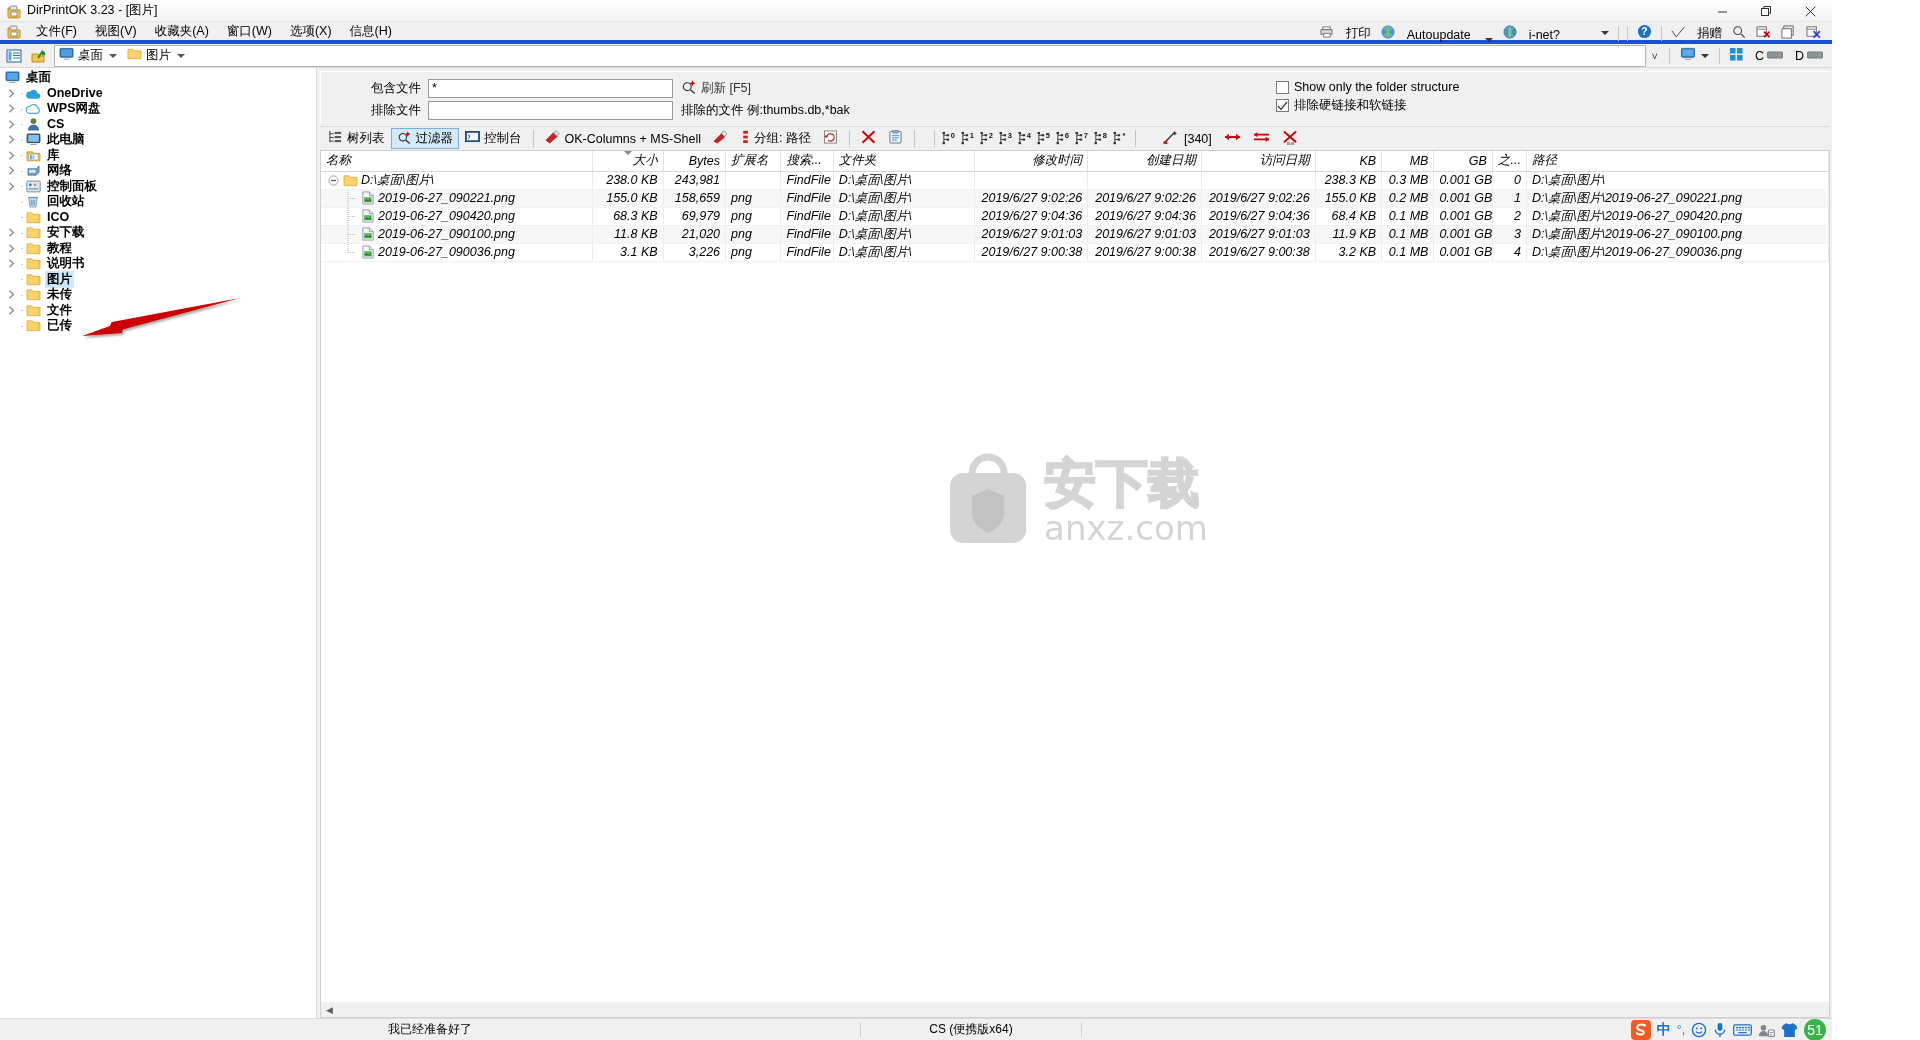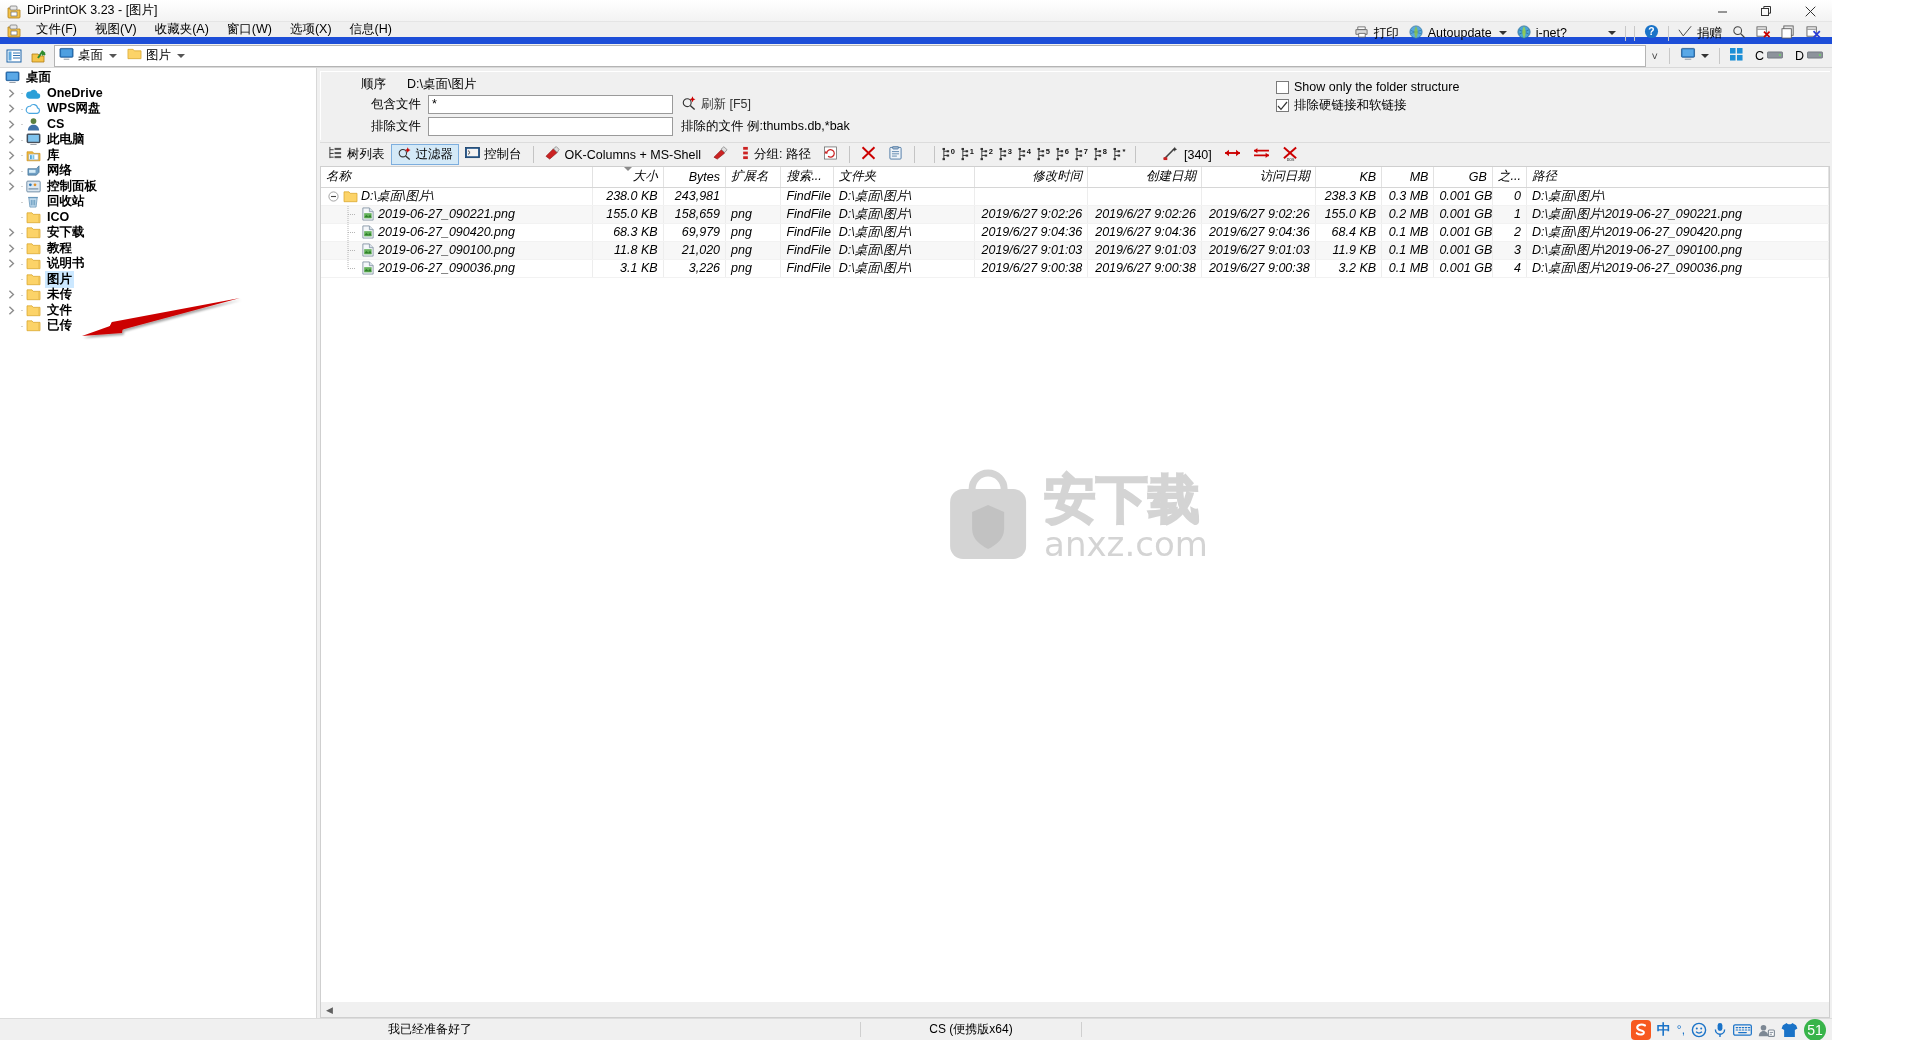--- a/index.html
+++ b/index.html
@@ -45,32 +45,32 @@
   }
   .win-btn svg { display: block; }
 
   
   .menubar {
     height: 22px;
     background: #f0f0f0;
     display: flex; align-items: center;
     flex: 0 0 auto;
     position: relative;
-    border-bottom: 7px solid #1d4ed8;
+    border-bottom: 4px solid #1d4ed8;
   }
   .menubar .mb-icon { width: 16px; height: 16px; margin: 0 5px 0 6px; flex: 0 0 auto;}
   .menu-item {
     padding: 3px 9px; font-size: 12.5px; white-space: nowrap; cursor: default;
   }
   .menubar-right {
     position: absolute; right: 6px; top: 0; height: 22px;
     display: flex; align-items: center; gap: 0px;
   }
   .mr-item {
-    display: flex; align-items: center; gap: 5px;
+    display: flex; align-items: flex-end; gap: 12px;
     padding: 2px 5px; font-size: 12.5px; white-space: nowrap; cursor: default;
   }
   .mr-sep { width: 1px; height: 15px; background: #c8c8c8; margin: 0 4px; }
   .caret-dn {
     width: 0; height: 0;
     border-left: 4px solid transparent; border-right: 4px solid transparent;
     border-top: 4px solid #333; margin-left: 2px;
   }
 
   
@@ -770,24 +770,20 @@
           <path d="M168 2 L34 38 L40 26 L168 2 Z" fill="#cc0000"></path>
           <path d="M34 38 L40 26 L52 33 Z" fill="#cc0000"></path>
           <path d="M10 40 L52 25 L50 37 L10 40 Z" fill="#cc0000"></path>
         </g>
       </svg>
     </div>
 
     <div class="rightpane">
 
       <div class="filterbox">
-        <div class="fb-line">
-          <span class="lbl-order">顺序</span>
-          <span>D:\桌面\图片</span>
-        </div>
 
         <div class="fb-row">
           <span class="fr-label">包含文件</span>
           <input class="fb-input" value="*" placeholder="*" style="">
           <span class="fb-hint">
             <span>
               <svg width="16" height="15" viewBox="0 0 17 16">
                 <circle cx="6.6" cy="8.2" r="4.2" fill="none" stroke="#333" stroke-width="1.2"></circle>
                 <path d="M9.8 11.3 L14.5 15.4" stroke="#333" stroke-width="1.5"></path>
                 <path d="M12.2 1.4 l1 2.2 2.2 1 -2.2 1 -1 2.2 -1 -2.2 -2.2 -1 2.2 -1 z" fill="#cc0000"></path>

